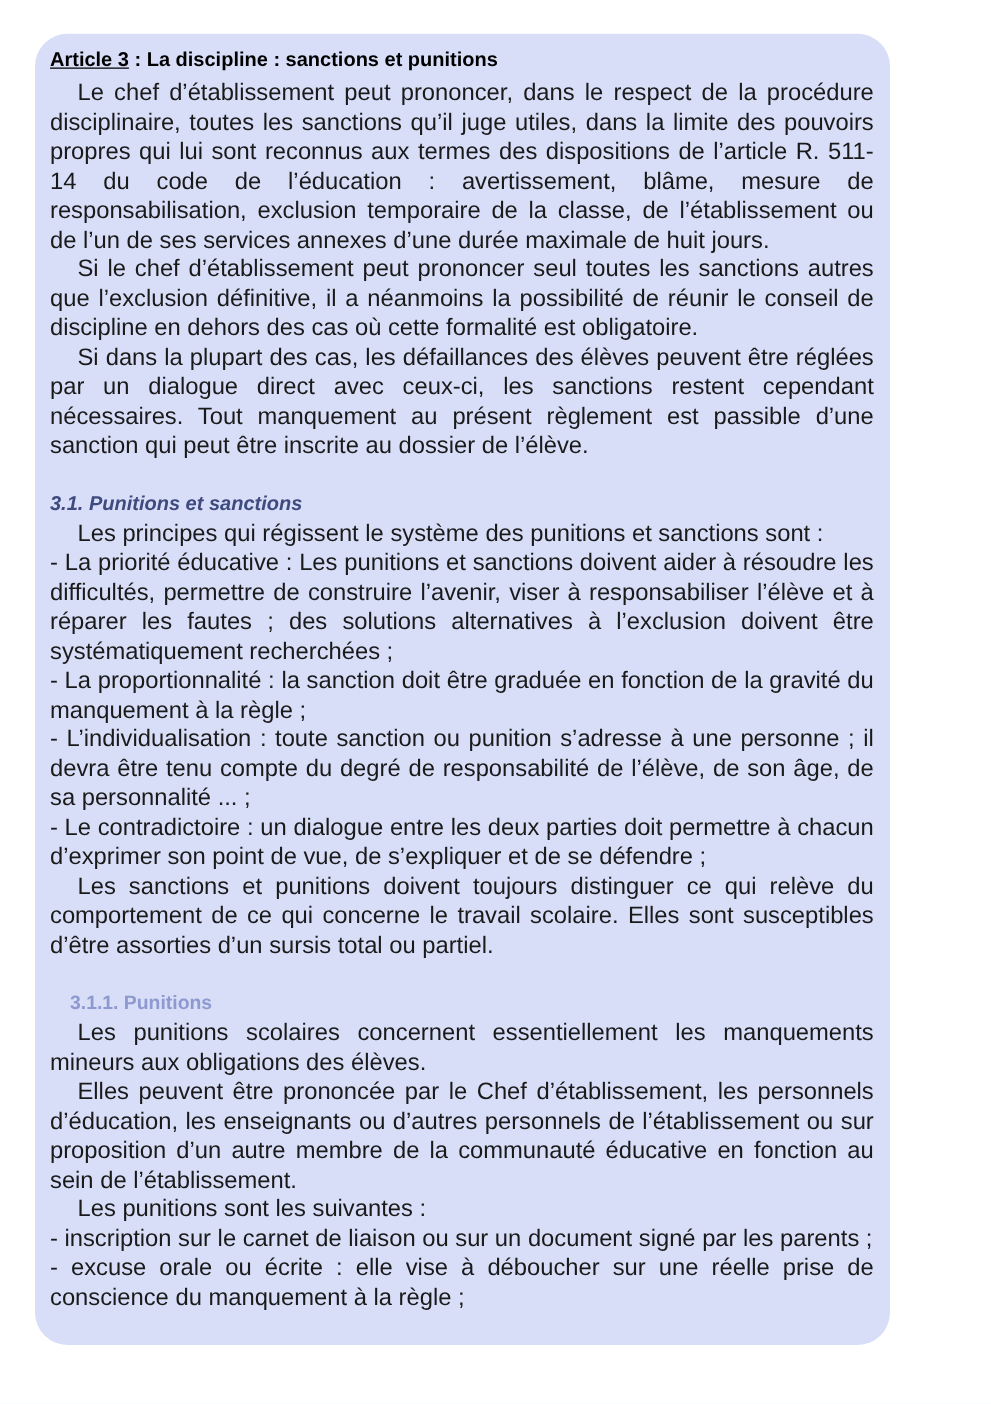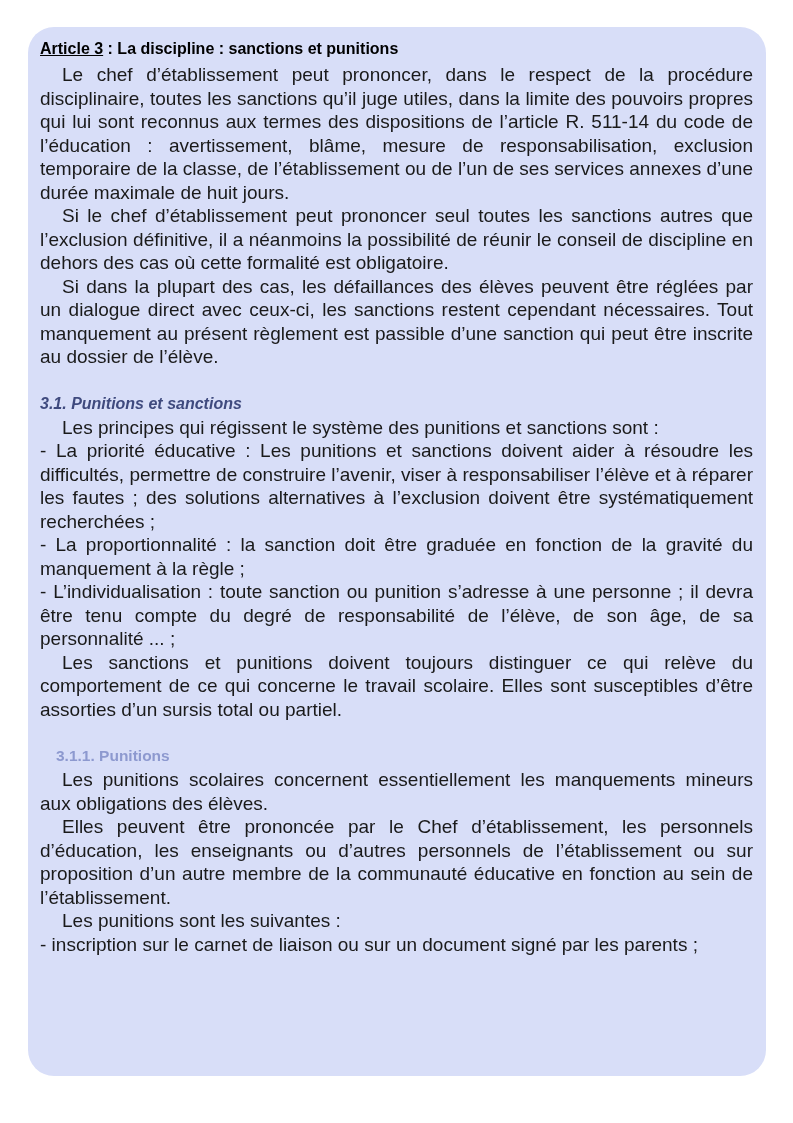--- a/index.html
+++ b/index.html
@@ -8,21 +8,21 @@
     width: 793px;
     height: 1123px;
     background: var(--page-bg, #ffffff);
     font-family: "Liberation Sans", sans-serif;
     overflow: hidden;
   }
   .panel {
     position: absolute;
     left: 28px;
     top: 27px;
-    width: 738px;
+    width: 684px;
     height: 1049px;
     box-sizing: border-box;
     padding: 10px 13px 10px 12px;
     background: var(--panel-bg, #d8def8);
     border-radius: 26px;
     overflow: hidden;
   }
   .p {
     margin: 0;
     font-size: 19px;
@@ -66,22 +66,24 @@
 
     <p class="p ind">Le chef d’établissement peut prononcer, dans le respect de la procédure disciplinaire, toutes les sanctions qu’il juge utiles, dans la limite des pouvoirs propres qui lui sont reconnus aux termes des dispositions de l’article R. 511-14 du code de l’éducation : avertissement, blâme, mesure de responsabilisation, exclusion temporaire de la classe, de l’établissement ou de l’un de ses services annexes d’une durée maximale de huit jours.</p>
     <p class="p ind">Si le chef d’établissement peut prononcer seul toutes les sanctions autres que l’exclusion définitive, il a néanmoins la possibilité de réunir le conseil de discipline en dehors des cas où cette formalité est obligatoire.</p>
     <p class="p ind">Si dans la plupart des cas, les défaillances des élèves peuvent être réglées par un dialogue direct avec ceux-ci, les sanctions restent cependant nécessaires. Tout manquement au présent règlement est passible d’une sanction qui peut être inscrite au dossier de l’élève.</p>
 
     <h2 class="h-section">3.1. Punitions et sanctions</h2>
     <p class="p ind">Les principes qui régissent le système des punitions et sanctions sont :</p>
     <p class="p">- La priorité éducative : Les punitions et sanctions doivent aider à résoudre les difficultés, permettre de construire l’avenir, viser à responsabiliser l’élève et à réparer les fautes ; des solutions alternatives à l’exclusion doivent être systématiquement recherchées ;</p>
     <p class="p">- La proportionnalité : la sanction doit être graduée en fonction de la gravité du manquement à la règle ;</p>
     <p class="p">- L’individualisation : toute sanction ou punition s’adresse à une personne ; il devra être tenu compte du degré de responsabilité de l’élève, de son âge, de sa personnalité ... ;</p>
+    <p class="p">- Le contradictoire : un dialogue entre les deux parties doit permettre à chacun d’exprimer son point de vue, de s’expliquer et de se défendre ;</p>
     <p class="p ind">Les sanctions et punitions doivent toujours distinguer ce qui relève du comportement de ce qui concerne le travail scolaire. Elles sont susceptibles d’être assorties d’un sursis total ou partiel.</p>
 
     <h3 class="h-subsection">3.1.1. Punitions</h3>
     <p class="p ind">Les punitions scolaires concernent essentiellement les manquements mineurs aux obligations des élèves.</p>
     <p class="p ind">Elles peuvent être prononcée par le Chef d’établissement, les personnels d’éducation, les enseignants ou d’autres personnels de l’établissement ou sur proposition d’un autre membre de la communauté éducative en fonction au sein de l’établissement.</p>
     <p class="p ind">Les punitions sont les suivantes :</p>
     <p class="p">- inscription sur le carnet de liaison ou sur un document signé par les parents ;</p>
+    <p class="p">- excuse orale ou écrite : elle vise à déboucher sur une réelle prise de conscience du manquement à la règle ;</p>
 
   </section>
 </div>
 
 </body></html>

